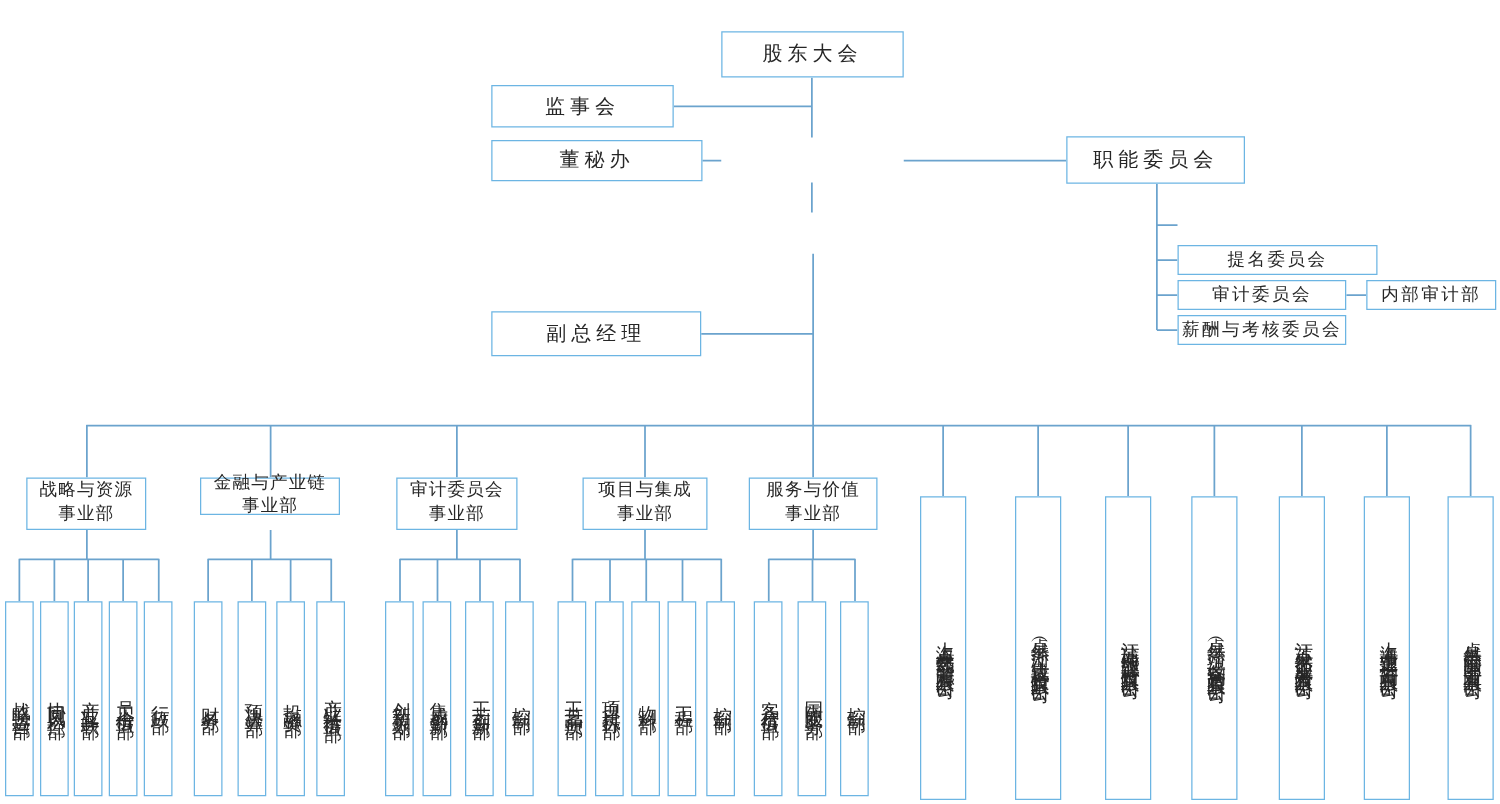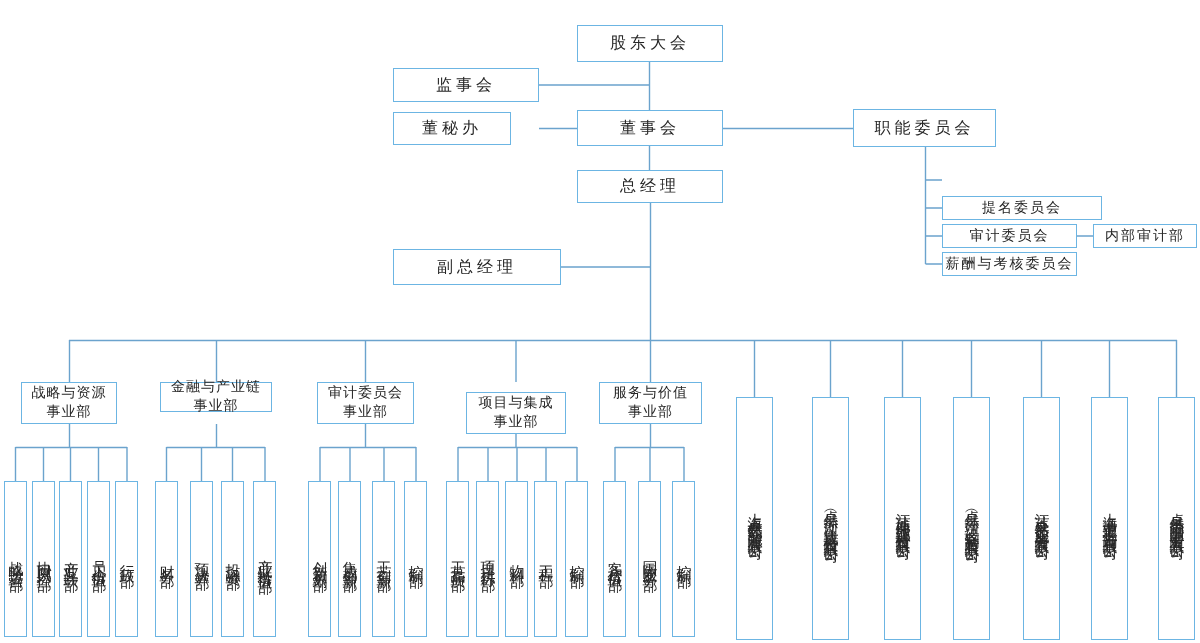--- a/index.html
+++ b/index.html
@@ -60,38 +60,36 @@
       M320,447 V481 M350,447 V481 M384,447 V481 M416,447 V481
       M516,424 V447 M458,447.5 H577
       M458,447 V481 M488,447 V481 M517,447 V481 M546,447 V481 M577,447 V481
       M650.5,424 V447 M615,447.5 H684
       M615,447 V481 M650,447 V481 M684,447 V481
     "></path>
   </svg>
 
   <div class="bx h1x" style="left:577px;top:25px;width:146px;height:37px">股东大会</div>
   <div class="bx h1x" style="left:393px;top:68px;width:146px;height:34px">监事会</div>
-  <div class="bx h1x" style="left:393px;top:112px;width:118px;height:33px">董秘办</div>
-  <div class="bx h1x" style="left:577px;top:110px;width:146px;height:36px">董事会</div>
-  <div class="bx h1x" style="left:577px;top:170px;width:146px;height:33px">总经理</div>
+  <div class="bx h1x" style="left:393px;top:112px;width:169px;height:33px">董秘办</div>
   <div class="bx h1x" style="left:393px;top:249px;width:168px;height:36px">副总经理</div>
 
   <div class="bx h1x" style="left:853px;top:109px;width:143px;height:38px">职能委员会</div>
   <div class="bx cm" style="left:942px;top:196px;width:160px;height:24px">提名委员会</div>
   <div class="bx cm" style="left:942px;top:224px;width:135px;height:24px">审计委员会</div>
   <div class="bx cm" style="left:942px;top:252px;width:135px;height:24px">薪酬与考核委员会</div>
   <div class="bx cm" style="left:1093px;top:224px;width:104px;height:24px">内部审计部</div>
 
   <div class="bx dv" style="left:21px;top:382px;width:96px;height:42px">战略与资源
 事业部</div>
   <div class="bx dv" style="left:160px;top:382px;width:112px;height:30px">金融与产业链
 事业部</div>
   <div class="bx dv" style="left:317px;top:382px;width:97px;height:42px">审计委员会
 事业部</div>
-  <div class="bx dv" style="left:466px;top:392px;width:100px;height:42px">项目与集成
+  <div class="bx dv" style="left:466px;top:382px;width:100px;height:42px">项目与集成
 事业部</div>
   <div class="bx dv" style="left:599px;top:382px;width:103px;height:42px">服务与价值
 事业部</div>
 
   <div class="bx vt" style="left:4px;top:481px;width:23px;height:156px">战略运营部</div>
   <div class="bx vt" style="left:32px;top:481px;width:23px;height:156px">协同风控部</div>
   <div class="bx vt" style="left:59px;top:481px;width:23px;height:156px">产业互联部</div>
   <div class="bx vt" style="left:87px;top:481px;width:23px;height:156px">员工价值部</div>
   <div class="bx vt" style="left:115px;top:481px;width:23px;height:156px">行政部</div>
 

